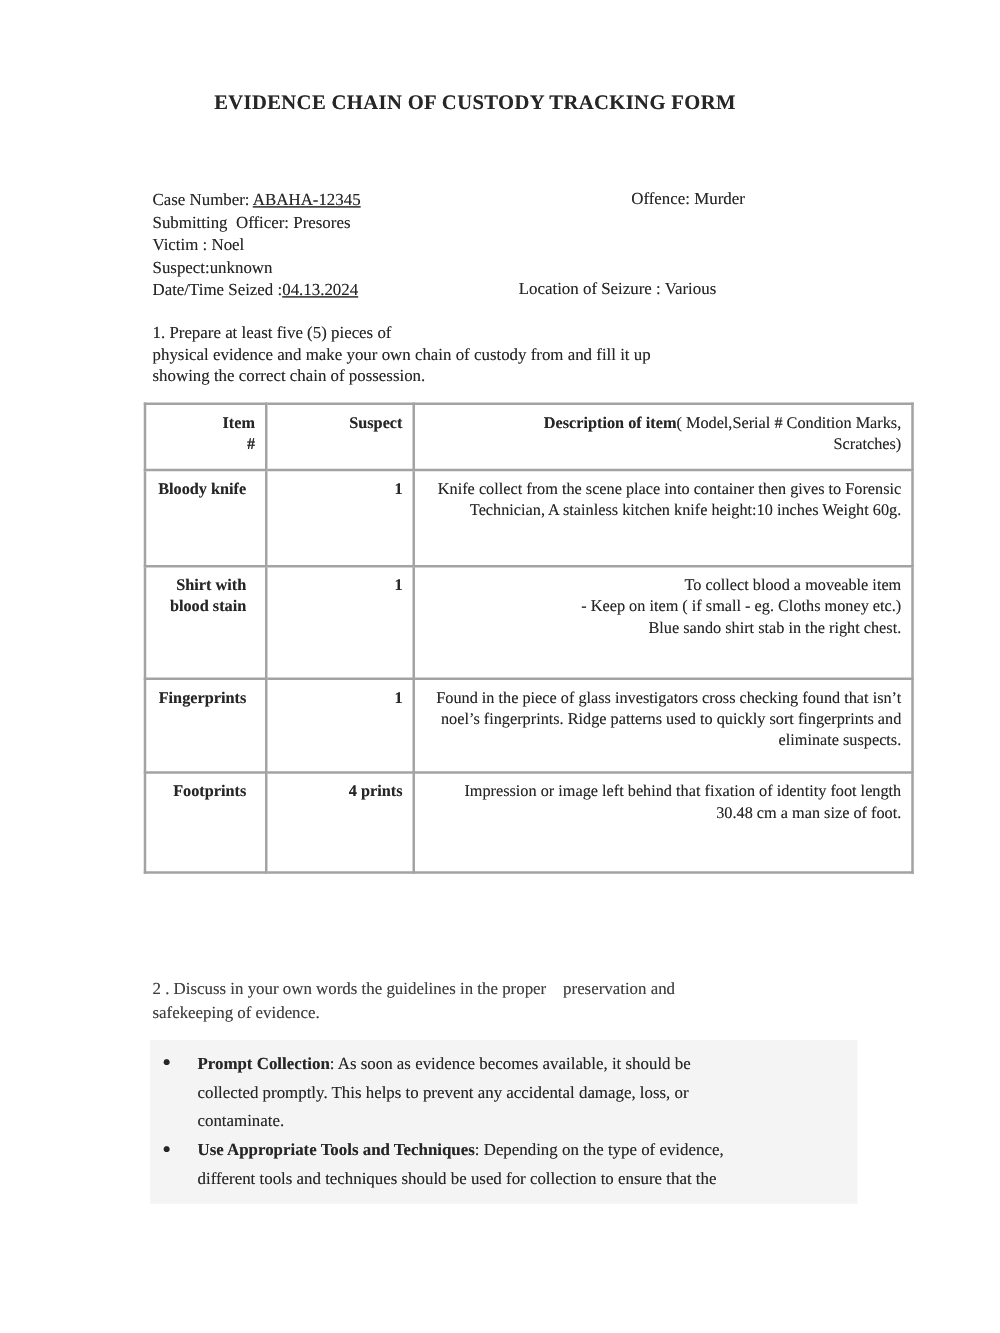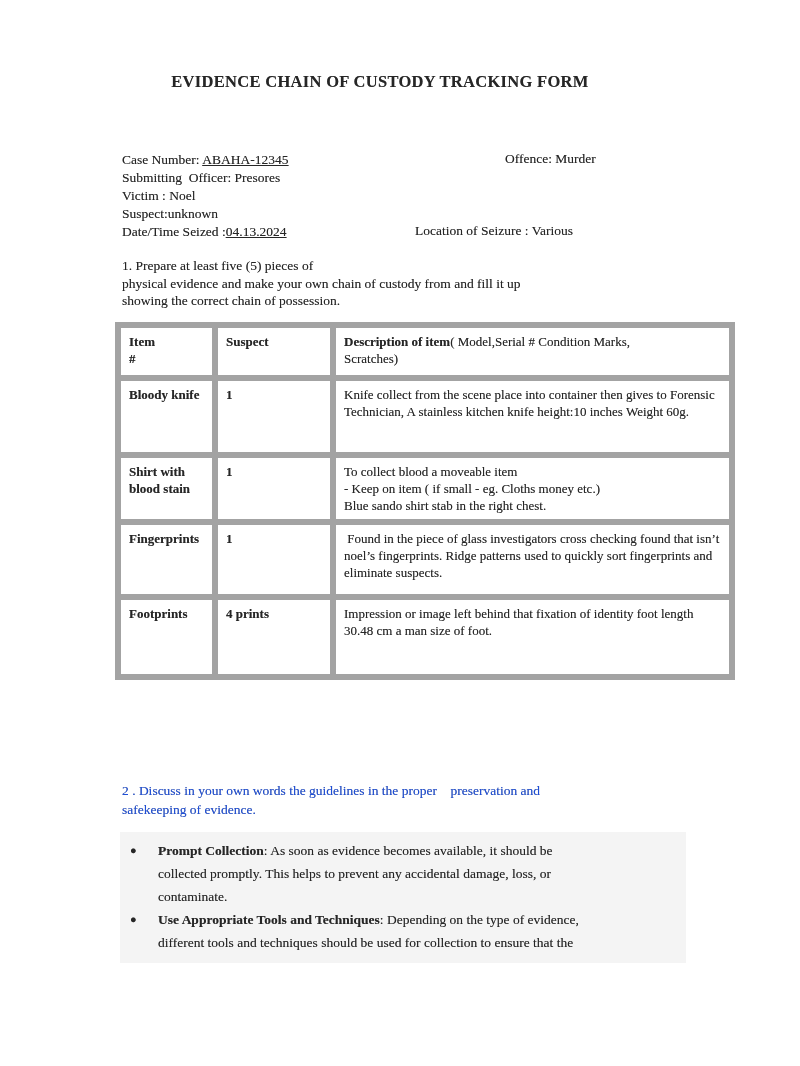--- a/index.html
+++ b/index.html
@@ -59,51 +59,51 @@
   table.evidence {
     position: absolute;
     left: 115px; top: 322px;
     width: 614px;
     border-collapse: collapse;
     table-layout: fixed;
     font-size: 13px;
     line-height: 17px;
   }
   table.evidence th, table.evidence td {
-    border: 6px solid #a3a3a3;
+    border: 2px solid #a3a3a3;
     vertical-align: top;
-    text-align: left;
+    text-align: right;
     padding: 5px 8px;
   }
   col.c-item { width: 97px; }
   col.c-qty  { width: 118px; }
   col.c-desc { width: 399px; }
   table.evidence tr:nth-child(1) { height: 53px; }
   table.evidence tr:nth-child(2) { height: 77px; }
-  table.evidence tr:nth-child(3) { height: 66px; }
+  table.evidence tr:nth-child(3) { height: 90px; }
   table.evidence tr:nth-child(4) { height: 75px; }
   table.evidence tr:nth-child(5) { height: 80px; }
   table.evidence tr:nth-child(6) { height: 87px; }
   .item-cell .inner {
     width: 72px;
     font-weight: bold;
     overflow-wrap: break-word;
     white-space: pre-wrap;
   }
   .qty-cell { font-weight: bold; }
   .desc-cell { white-space: pre-wrap; }
   th .hdr-rest { font-weight: normal; white-space: pre-wrap; }
 
   .inst2 {
     position: absolute;
     left: 122px; top: 781px;
     width: 580px;
     font-size: 13.5px;
     line-height: 19px;
-    color: #1d4ed8;
+    color: #404040;
   }
 
   .bullets {
     position: absolute;
     left: 120px; top: 832px;
     width: 566px;
     background: #f4f4f4;
     padding: 7px 0 9px 10px;
     font-size: 13.5px;
     line-height: 23px;

